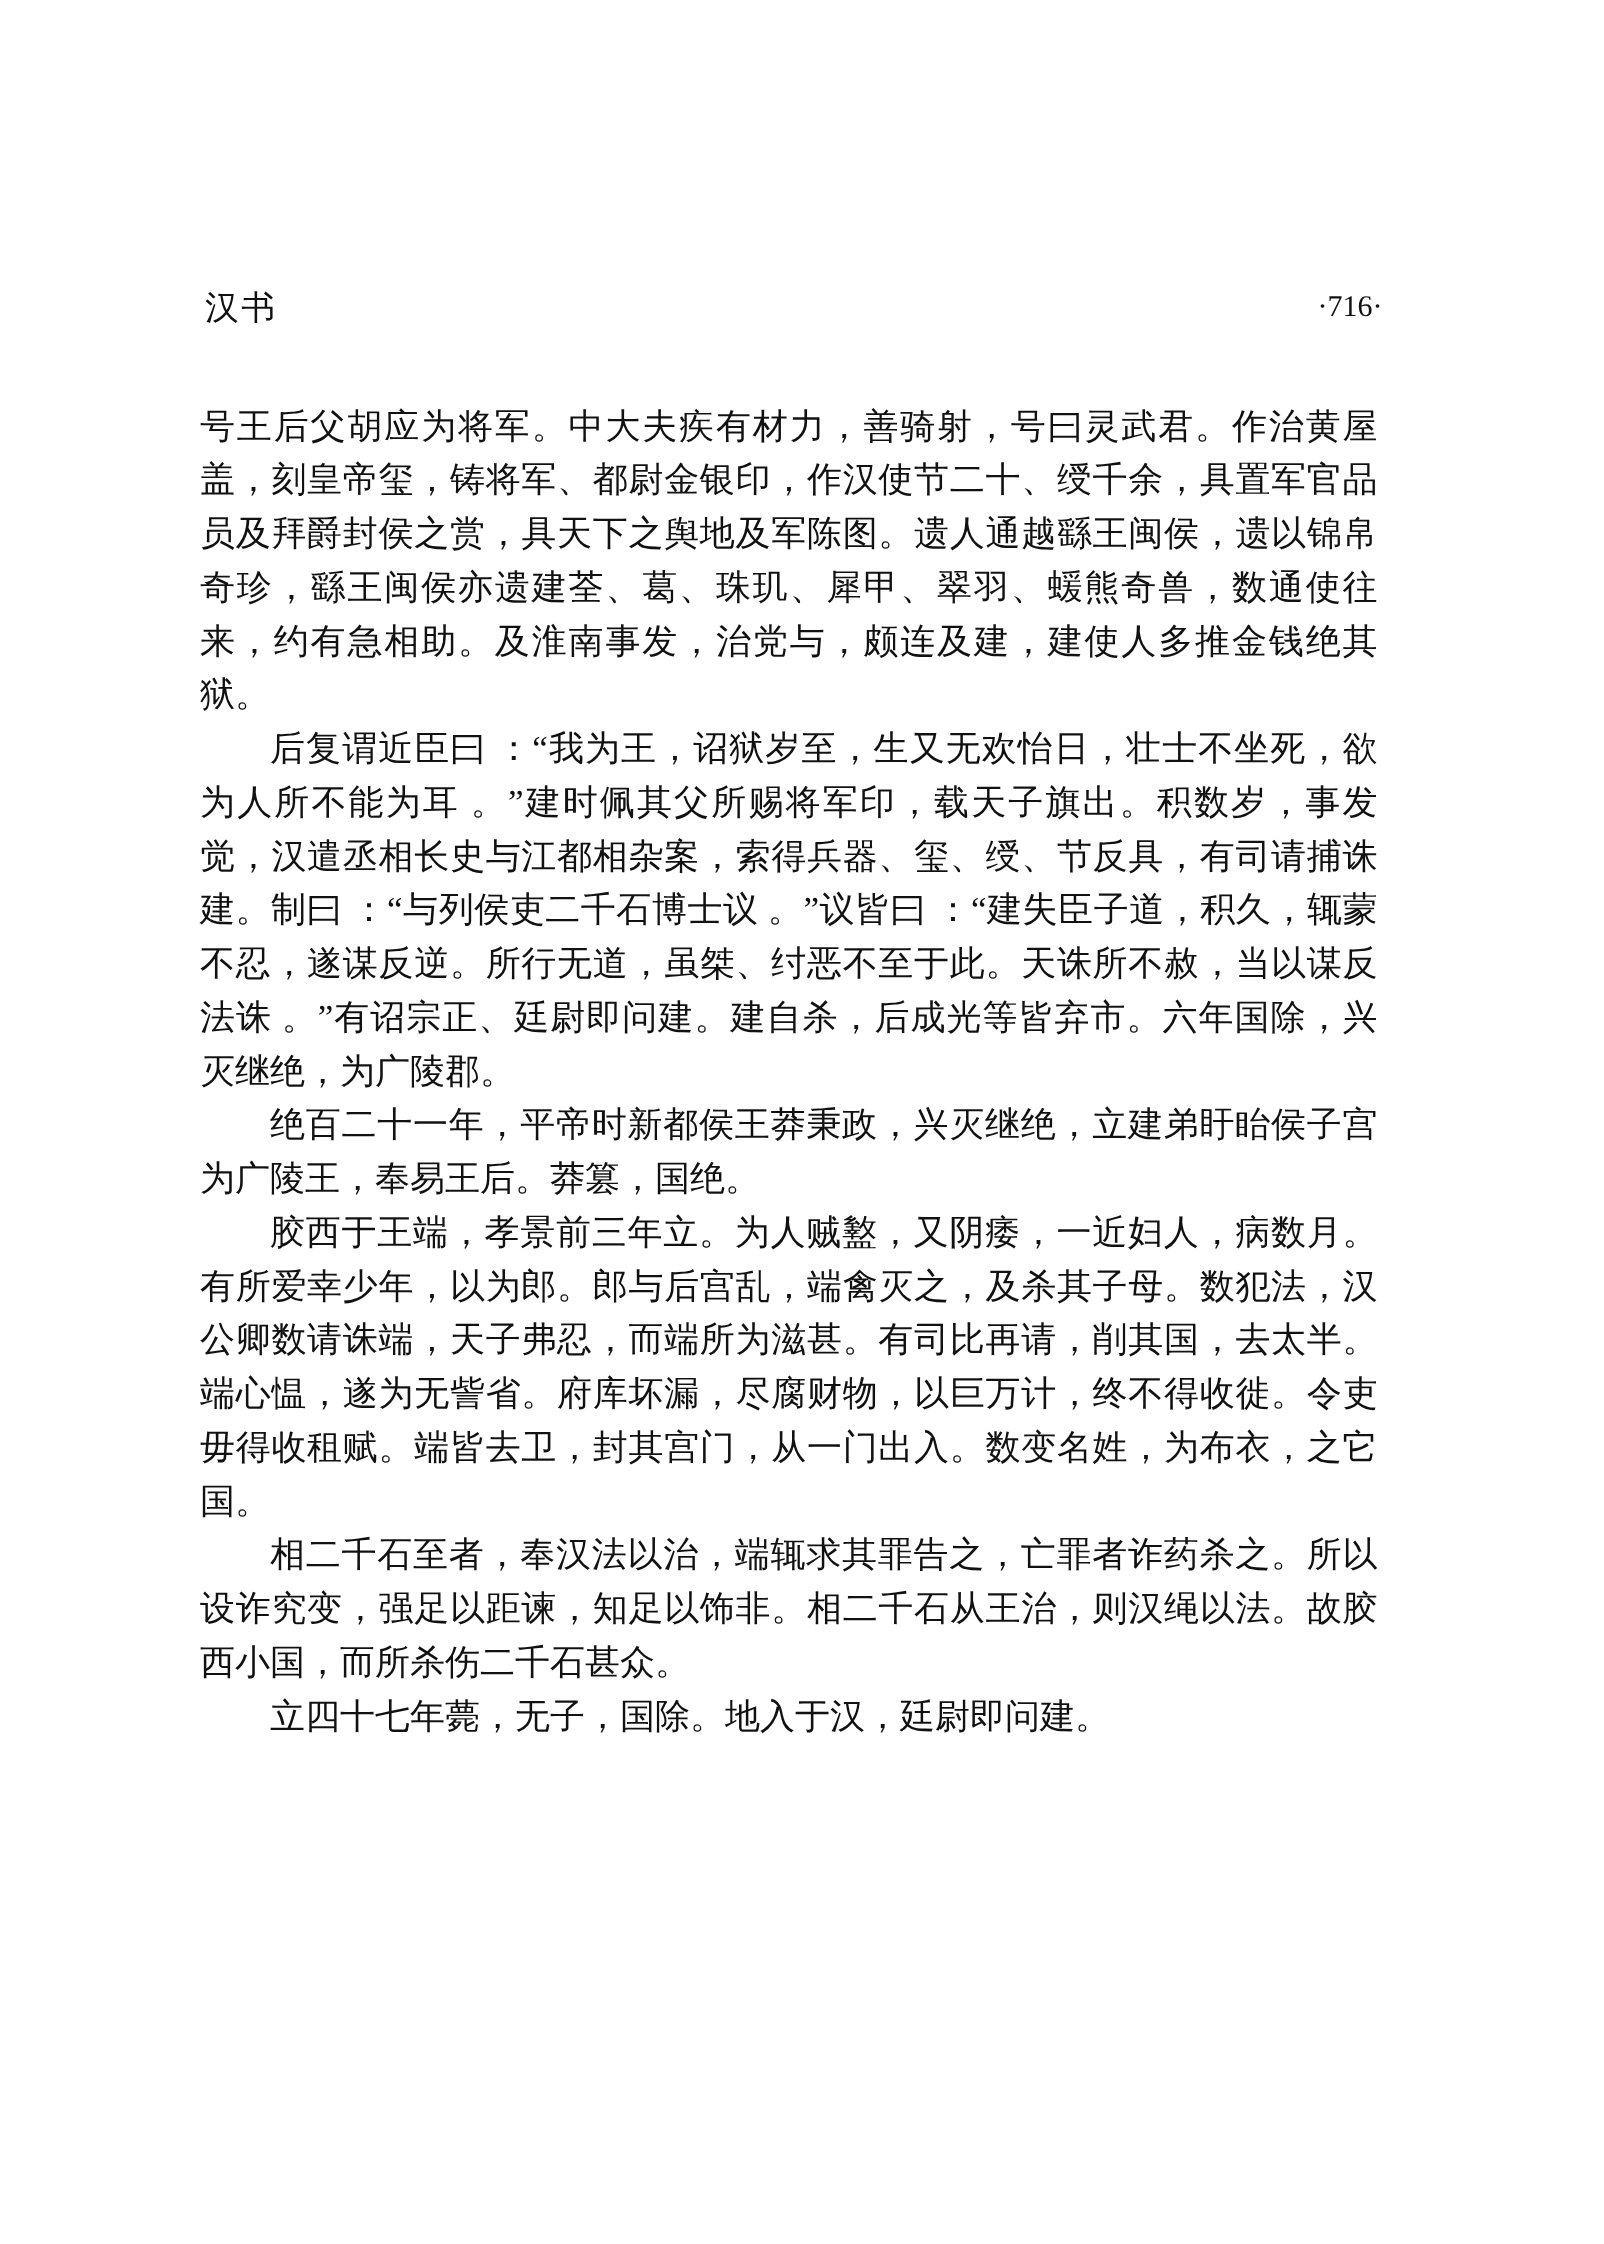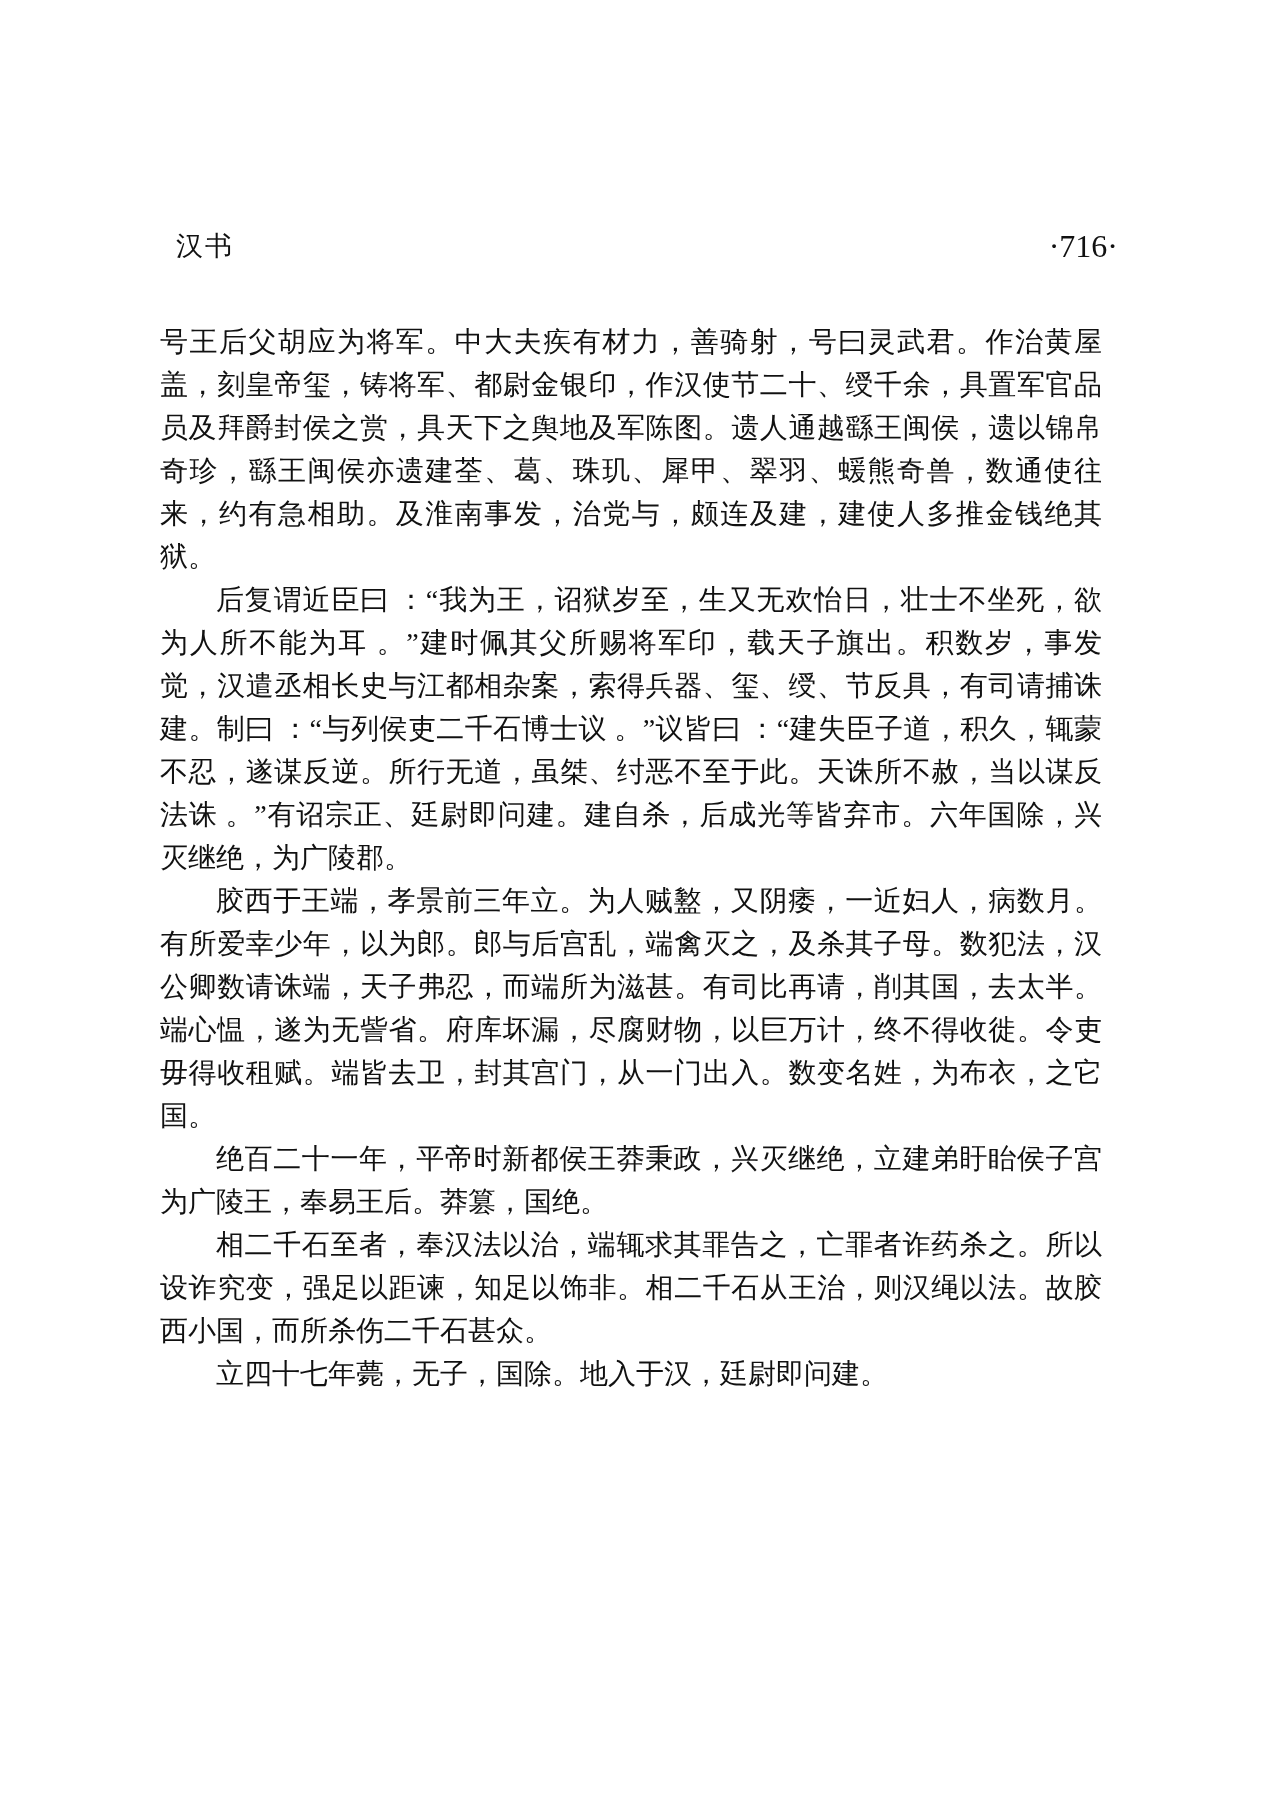--- a/index.html
+++ b/index.html
@@ -12,33 +12,33 @@
     width: 1283px;
     height: 1795px;
     background: #ffffff;
     font-family: "Liberation Serif", "DejaVu Serif", serif;
     color: #111111;
     overflow: hidden;
   }
   .header {
     position: absolute;
     top: 228px;
-    left: 176px;
+    left: 164px;
     width: 942px;
     display: flex;
     justify-content: space-between;
     align-items: center;
     font-size: 27px;
     line-height: 36px;
   }
   .header .book-title {
     letter-spacing: 2px;
   }
   .header .page-number {
-    font-size: 32px;
+    font-size: 24px;
   }
   .body-text {
     position: absolute;
     top: 320px;
     left: 160px;
     width: 942px;
     font-size: 28px;
     line-height: 43px;
     text-align: justify;
     text-justify: inter-ideograph;
@@ -57,18 +57,18 @@
 
 <div class="page">
   <div class="header">
     <span class="book-title">汉书</span>
     <span class="page-number">·716·</span>
   </div>
 
   <div class="body-text">
     <p class="continuation">号王后父胡应为将军。中大夫疾有材力，善骑射，号曰灵武君。作治黄屋盖，刻皇帝玺，铸将军、都尉金银印，作汉使节二十、绶千余，具置军官品员及拜爵封侯之赏，具天下之舆地及军陈图。遗人通越繇王闽侯，遗以锦帛奇珍，繇王闽侯亦遗建荃、葛、珠玑、犀甲、翠羽、蝯熊奇兽，数通使往来，约有急相助。及淮南事发，治党与，颇连及建，建使人多推金钱绝其狱。</p>
     <p>后复谓近臣曰 ：“我为王，诏狱岁至，生又无欢怡日，壮士不坐死，欲为人所不能为耳 。”建时佩其父所赐将军印，载天子旗出。积数岁，事发觉，汉遣丞相长史与江都相杂案，索得兵器、玺、绶、节反具，有司请捕诛建。制曰 ：“与列侯吏二千石博士议 。”议皆曰 ：“建失臣子道，积久，辄蒙不忍，遂谋反逆。所行无道，虽桀、纣恶不至于此。天诛所不赦，当以谋反法诛 。”有诏宗正、廷尉即问建。建自杀，后成光等皆弃市。六年国除，兴灭继绝，为广陵郡。</p>
+    <p>绝百二十一年，平帝时新都侯王莽秉政，兴灭继绝，立建弟盱眙侯子宫为广陵王，奉易王后。莽篡，国绝。</p>
     <p>胶西于王端，孝景前三年立。为人贼盭，又阴痿，一近妇人，病数月。有所爱幸少年，以为郎。郎与后宫乱，端禽灭之，及杀其子母。数犯法，汉公卿数请诛端，天子弗忍，而端所为滋甚。有司比再请，削其国，去太半。端心愠，遂为无訾省。府库坏漏，尽腐财物，以巨万计，终不得收徙。令吏毋得收租赋。端皆去卫，封其宫门，从一门出入。数变名姓，为布衣，之它国。</p>
-    <p>绝百二十一年，平帝时新都侯王莽秉政，兴灭继绝，立建弟盱眙侯子宫为广陵王，奉易王后。莽篡，国绝。</p>
     <p>相二千石至者，奉汉法以治，端辄求其罪告之，亡罪者诈药杀之。所以设诈究变，强足以距谏，知足以饰非。相二千石从王治，则汉绳以法。故胶西小国，而所杀伤二千石甚众。</p>
     <p>立四十七年薨，无子，国除。地入于汉，廷尉即问建。</p>
   </div>
 </div>
 
 </body></html>

